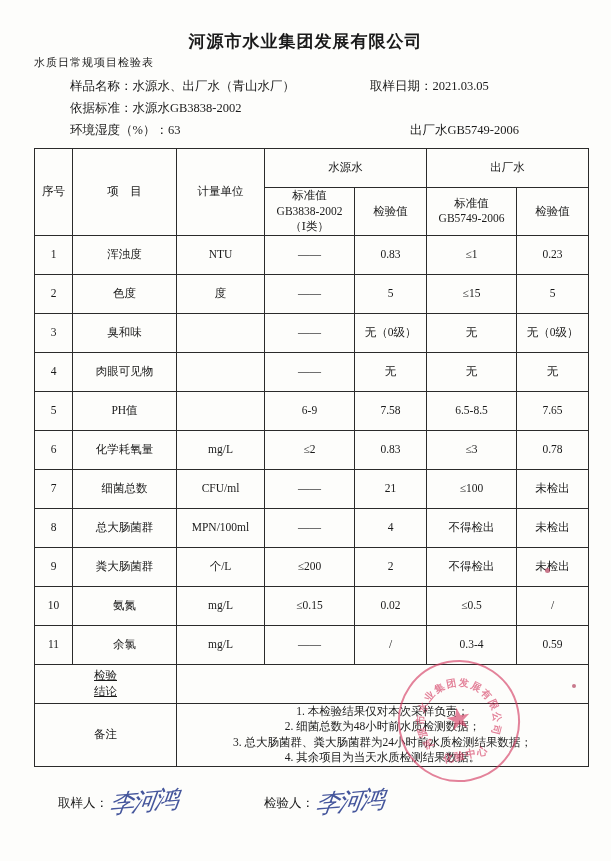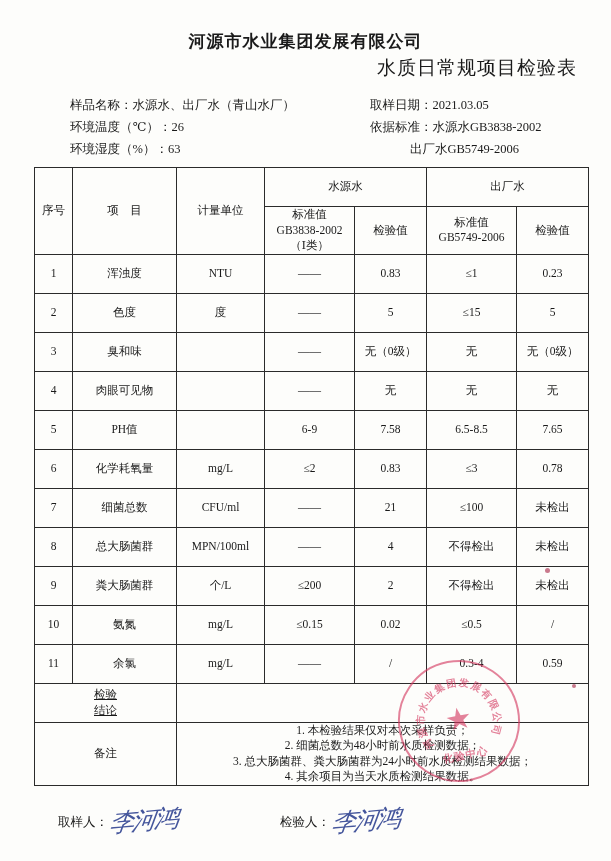--- a/index.html
+++ b/index.html
@@ -23,24 +23,24 @@
     padding: 26px 34px 0 34px;
   }
   .doc-title {
     text-align: center;
     font-size: 17px;
     font-weight: bold;
     letter-spacing: 1px;
     margin: 4px 0 2px 0;
   }
   .doc-subtitle {
-    text-align: right;
-    font-size: 19px;
+    text-align: left;
+    font-size: 11px;
     letter-spacing: 1px;
-    margin-bottom: 14px;
+    margin-bottom: 6px;
   }
   .meta {
     font-size: 12.5px;
     line-height: 20px;
     padding-left: 36px;
     padding-right: 6px;
   }
   .meta-row {
     display: flex;
     width: 100%;
@@ -108,21 +108,20 @@
     font-size: 10.5px;
     line-height: 1.55;
     height: 88px;
   }
   .remark-body div { white-space: nowrap; }
   .signature-row {
     display: flex;
     margin-top: 18px;
     font-size: 12.5px;
     padding-left: 24px;
-    gap: 16px;
   }
   .sig-block {
     display: flex;
     align-items: flex-end;
     white-space: nowrap;
   }
   .sig-block.second { margin-left: 88px; }
   .sig-label { }
   .sig-ink {
     display: inline-block;
@@ -203,23 +202,20 @@
   <div class="meta">
     <div class="meta-row">
       <div class="meta-left">
         <span>样品名称：</span><span>水源水、出厂水（青山水厂）</span>
       </div>
       <div class="meta-right">
         <span>取样日期：</span><span>2021.03.05</span>
       </div>
     </div>
     <div class="meta-row">
-      <div class="meta-left">
-        <span>环境温度（℃）：</span><span>26</span>
-      </div>
       <div class="meta-right">
         <span>依据标准：</span><span>水源水GB3838-2002</span>
       </div>
     </div>
     <div class="meta-row">
       <div class="meta-left">
         <span>环境湿度（%）：</span><span>63</span>
       </div>
       <div class="meta-right indent">
         <span>出厂水GB5749-2006</span>

